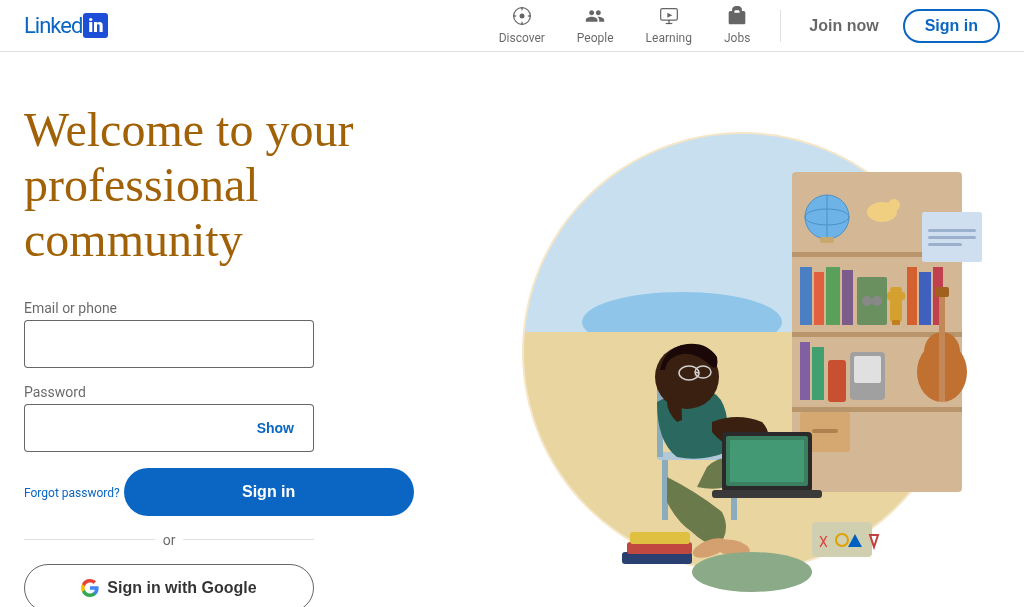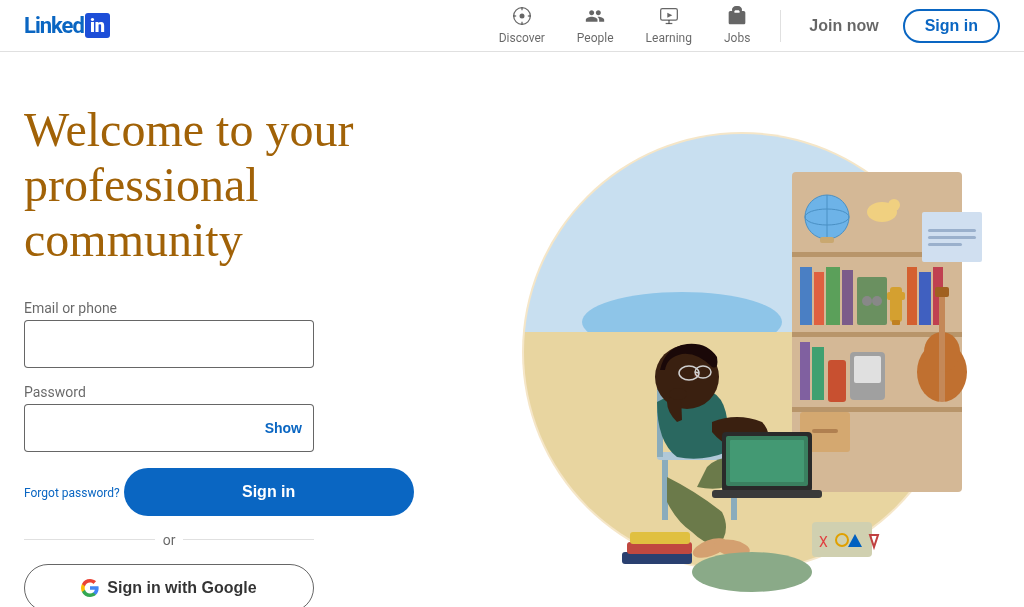--- a/index.html
+++ b/index.html
@@ -14,21 +14,21 @@
       border-bottom: 1px solid #e0e0e0;
       position: relative;
     }
     .logo {
       display: flex;
       align-items: center;
       margin-right: auto;
     }
     .logo-text {
       font-size: 22px;
-      font-weight: 700;
+      font-weight: 400;
       color: #0a66c2;
       letter-spacing: -1px;
     }
     .logo-in {
       background: #1d4ed8;
       color: #fff;
       font-weight: 900;
       font-size: 18px;
       padding: 2px 5px;
       border-radius: 3px;
@@ -122,21 +122,21 @@
       font-size: 16px;
       outline: none;
     }
     .password-wrapper {
       position: relative;
       width: 290px;
     }
     .password-wrapper .form-input { width: 100%; }
     .show-btn {
       position: absolute;
-      right: 12px;
+      right: 20px;
       top: 50%;
       transform: translateY(-50%);
       background: none;
       border: none;
       color: #0a66c2;
       font-weight: 600;
       font-size: 14px;
       cursor: pointer;
     }
     .forgot-link {

